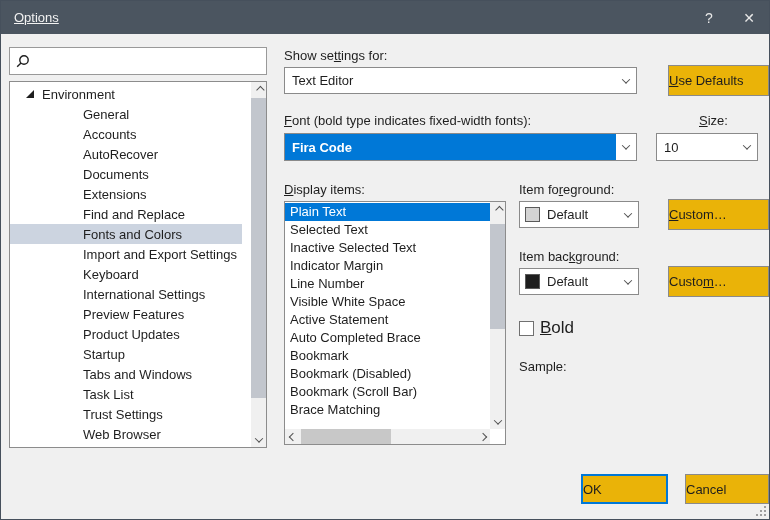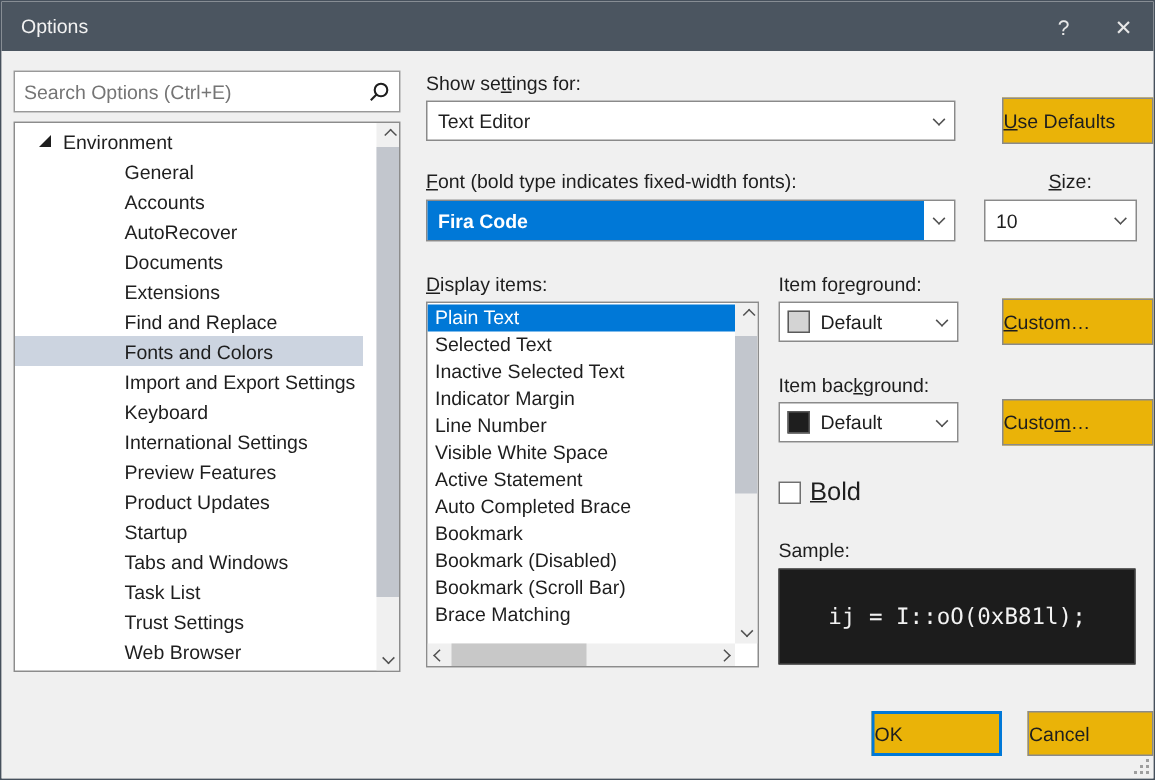--- a/index.html
+++ b/index.html
@@ -2,21 +2,21 @@
 <html><head>
 <meta charset="utf-8">
 <style>
   * { margin:0; padding:0; box-sizing:border-box; }
   html,body { width:770px; height:520px; font-family:"Liberation Sans", sans-serif; }
   .dialog { position:relative; width:770px; height:520px; background:#f0f0f0;
             border:1px solid #46505c; overflow:hidden; }
   
   .titlebar { position:absolute; left:0; top:0; width:100%; height:33px; background:#4b5560;
               display:flex; align-items:center; color:#f2f2f2; font-size:13px; }
-  .titlebar .title { padding-left:13px; flex:1; }
+  .titlebar .title { padding-left:13px; flex:1;text-decoration:underline; }
   .tb-btn { width:40px; height:33px; display:flex; align-items:center; justify-content:center;
             font-size:14px; color:#e8e8e8; cursor:default; }
   .client { position:absolute; left:0; top:33px; width:768px; height:485px; background:#f0f0f0; }
 
   
   .searchbox { position:absolute; left:8px; top:13px; width:258px; height:28px; background:#fff;
                border:1px solid #999; display:flex; align-items:center; }
   .searchbox input { flex:1; border:none; outline:none; font-size:13px; color:#767676;
                      padding:0 6px; font-family:"Liberation Sans",sans-serif; background:transparent; }
   .search-icon { width:26px; display:flex; align-items:center; justify-content:center; }
@@ -88,21 +88,20 @@
 
   <div class="titlebar" style="background: rgb(75, 85, 96);">
     <span class="title">Options</span>
     <span class="tb-btn">?</span>
     <span class="tb-btn">✕</span>
   </div>
 
   <div class="client">
 
     <div class="searchbox">
-      <input placeholder="Search Options (Ctrl+E)" style="">
       <span class="search-icon">
         <svg width="14" height="14" viewBox="0 0 14 14">
           <circle cx="8" cy="6" r="4.2" fill="none" stroke="#1e1e1e" stroke-width="1.4"></circle>
           <line x1="1.2" y1="12.8" x2="5" y2="9" stroke="#1e1e1e" stroke-width="1.4"></line>
         </svg>
       </span>
     </div>
 
     <div class="tree">
       <div class="tree-rows" id="tree-rows">
@@ -275,23 +274,20 @@
     <div class="btn" style="left:655px; top:232px; width:101px; height:31px">
       <span><span>Custo</span><u>m</u><span>…</span></span>
     </div>
 
     <div class="checkline" style="left:518px; top:284px">
       <span class="checkbox"></span>
       <span><u>B</u><span>old</span></span>
     </div>
 
     <div class="lbl" style="left:518px; top:325px">Sample:</div>
-    <div class="sample-box" id="sample-box" style="background: rgb(28, 28, 28);">
-      <span class="sample-text" id="sample-text" style="color: rgb(242, 242, 242);">ij = I::oO(0xB81l);</span>
-    </div>
 
     <div class="btn default" style="left:568px; top:440px; width:87px; height:30px">OK</div>
     <div class="btn" style="left:672px; top:440px; width:84px; height:30px">Cancel</div>
   </div>
 
   <div class="grip">
     <i style="right:0;bottom:0"></i>
       <i style="right:0;bottom:4px"></i>
       <i style="right:4px;bottom:0"></i>
     <i style="right:0;bottom:8px"></i>

